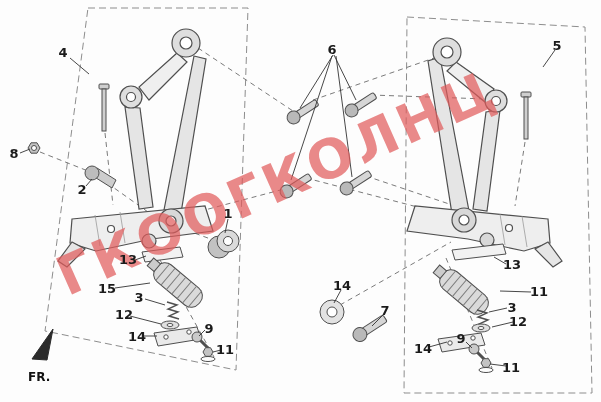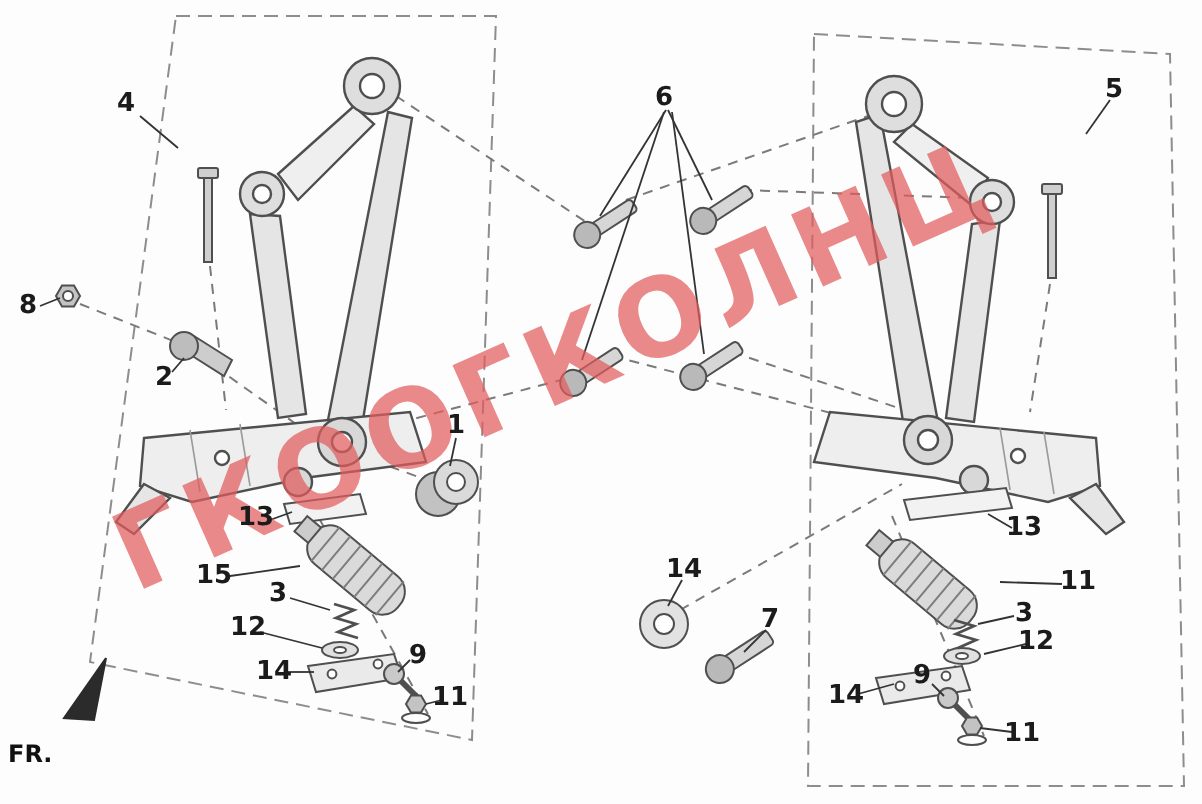--- a/index.html
+++ b/index.html
@@ -13,21 +13,21 @@
     font-size:54px;font-weight:bold;letter-spacing:4px;white-space:nowrap;
     color:rgba(224,92,92,0.72);
     transform:rotate(-24deg);transform-origin:0 50%;
     pointer-events:none;user-select:none;
   }
   .part-label{
     position:absolute;z-index:3;font-size:13px;font-weight:bold;color:#1b1b1b;
     transform:translate(-50%,-50%);white-space:nowrap;
   }
   .fr-label{
-    position:absolute;left:4px;top:370px;z-index:3;
+    position:absolute;left:28px;top:370px;z-index:3;
     font-size:12px;font-weight:bold;color:#111;
   }
 </style>
 </head>
 <body>
 
 <div class="stage">
 
   <svg class="canvas" width="601" height="402" viewBox="0 0 601 402">
 

